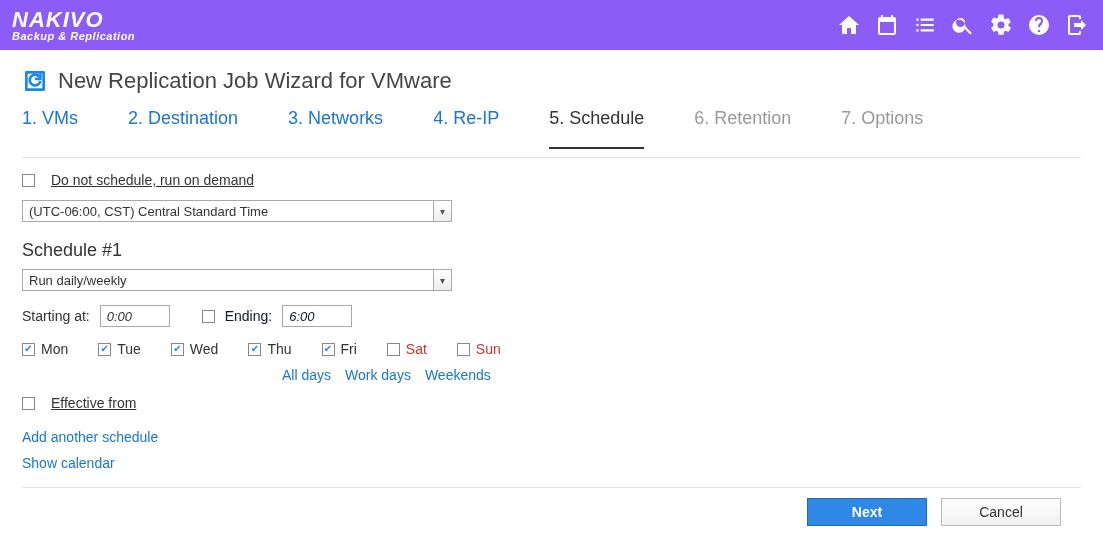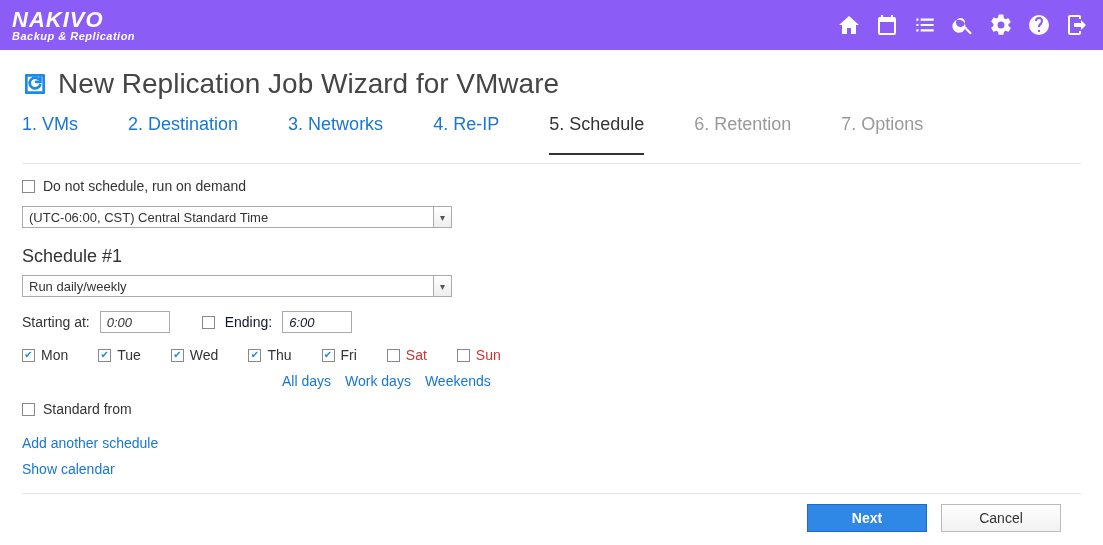--- a/index.html
+++ b/index.html
@@ -42,21 +42,21 @@
     fill: #fff;
   }
 
   .content { padding: 18px 22px 0 22px; }
 
   .title-row { display: flex; align-items: center; gap: 10px; margin-bottom: 14px; }
   .title-icon {
     width: 26px; height: 26px;
     color: #1e88e5;
   }
-  .page-title { font-size: 28px; color: #454545; font-weight: 400; }
+  .page-title { font-size: 22px; color: #454545; font-weight: 400; }
 
   .tabs {
     display: flex;
     gap: 50px;
     border-bottom: 1px solid #e4e4e4;
     padding-bottom: 10px;
     margin-bottom: 14px;
   }
   .tab {
     font-size: 18px;
@@ -64,21 +64,21 @@
     cursor: pointer;
   }
   .tab.active {
     color: #333;
     border-bottom: 2px solid #333;
     padding-bottom: 18px;
     margin-bottom: -2px;
   }
   .tab.future { color: #999; }
 
-  .row { display: flex; align-items: center; gap: 8px; margin: 12px 0; }
+  .row { display: flex; align-items: center; gap: 16px; margin: 12px 0; text-decoration: underline; }
   .checkbox {
     width: 13px; height: 13px;
     border: 1px solid #888;
     display: inline-flex; align-items: center; justify-content: center;
     background: #fff;
     cursor: pointer;
     font-size: 10px;
     color: #1e88e5;
   }
   .checkbox.checked::before { content: "✔"; line-height: 1; }
@@ -279,21 +279,21 @@
   </div>
 
   <div class="links-row">
     <span class="link">All days</span>
     <span class="link">Work days</span>
     <span class="link">Weekends</span>
   </div>
 
   <div class="row eff-row">
     <span class="checkbox"></span>
-    <span>Standard from</span>
+    <span>Effective from</span>
   </div>
 
   <div class="linklist">
     <span class="link">Add another schedule</span>
     <span class="link">Show calendar</span>
   </div>
 
   <div class="divider"></div>
 
   <div class="footer">

